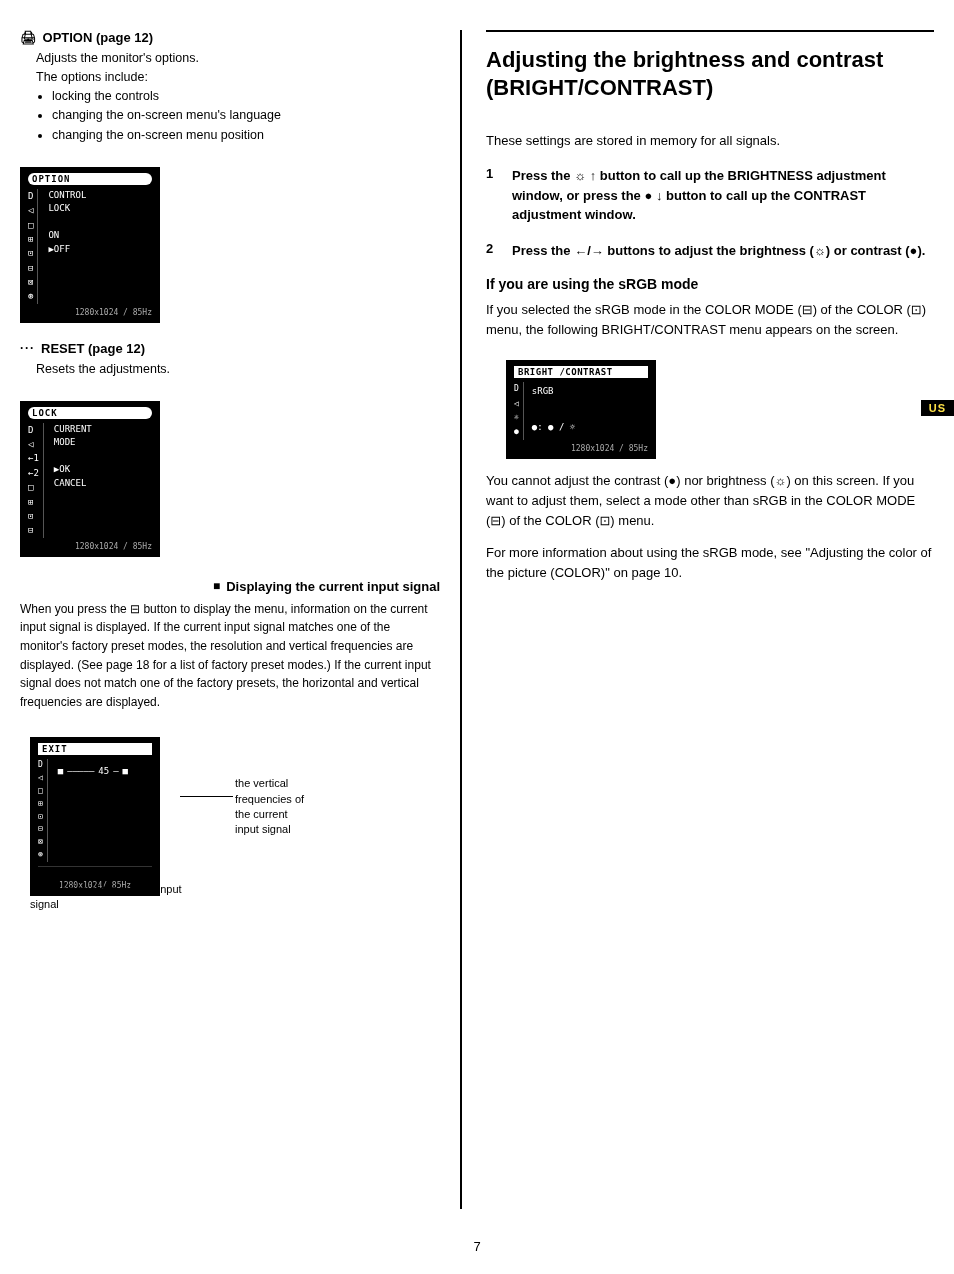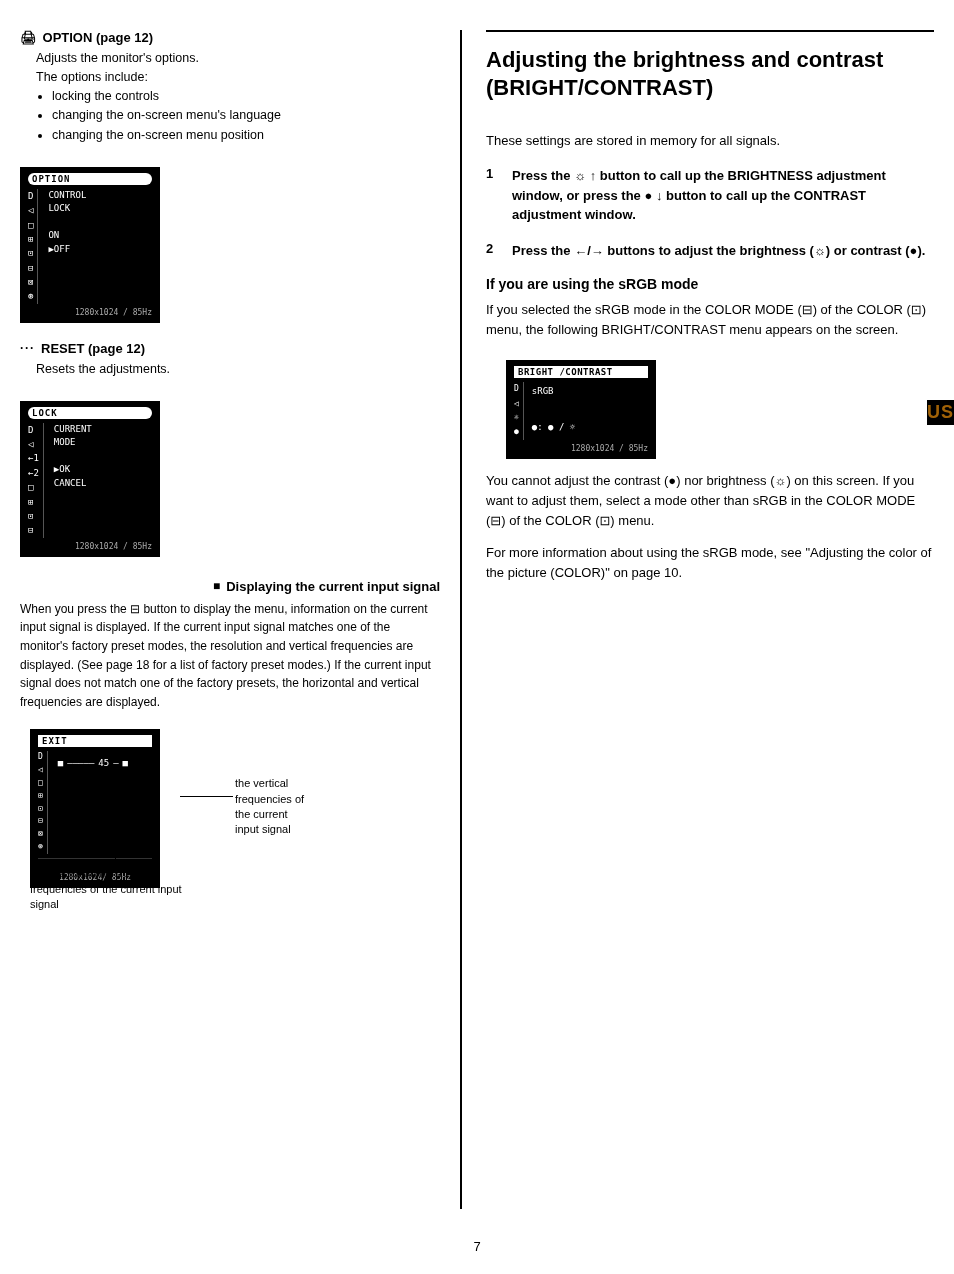--- a/index.html
+++ b/index.html
@@ -290,24 +290,24 @@
       color: #aaa;
       margin-top: 4px;
       text-align: right;
     }
 
     .us-badge {
       position: absolute;
       right: 0;
       top: 0;
       background: #000;
-      color: #a16207;
-      font-weight: bold;
-      font-size: 18px;
-      padding: 2px 0;
+      color: #fde047;
+      font-weight: bold;
+      font-size: 11px;
+      padding: 2px 8px;
       letter-spacing: 1px;
     }
 
     .page-number {
       text-align: center;
       font-size: 13px;
       padding: 10px 0 20px 0;
       font-weight: normal;
     }
 
@@ -408,21 +408,21 @@
 
     <div style="margin-top:14px;">
       <div class="subsection-title">
         <span>Displaying the current input signal</span>
       </div>
       <div class="subsection-body">
         <span>When you press the ⊟ button to display the menu, information on the current input signal is displayed. If the current input signal matches one of the monitor's factory preset modes, the resolution and vertical frequencies are displayed. (See page 18 for a list of factory preset modes.) If the current input signal does not match one of the factory presets, the horizontal and vertical frequencies are displayed.</span>
       </div>
 
       <div class="diagram-container" style="position:relative; height:200px;">
-        <div style="position:absolute; left:10px; top:8px;border-radius:23px;">
+        <div style="position:absolute; left:10px; top:16px;border-radius:23px;">
           <div class="exit-screen">
             <div class="exit-title-bar">EXIT</div>
             <div style="display:flex; gap:4px;">
               <div class="exit-icons">
                 <span>D</span>
                 <span>◁</span>
                 <span>□</span>
                 <span>⊞</span>
                 <span>⊡</span>
                 <span>⊟</span>

